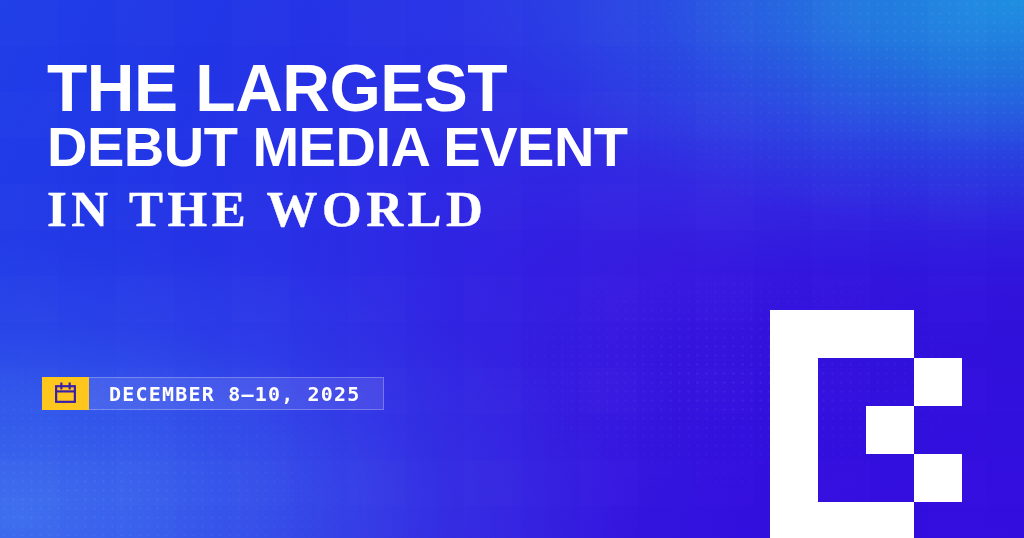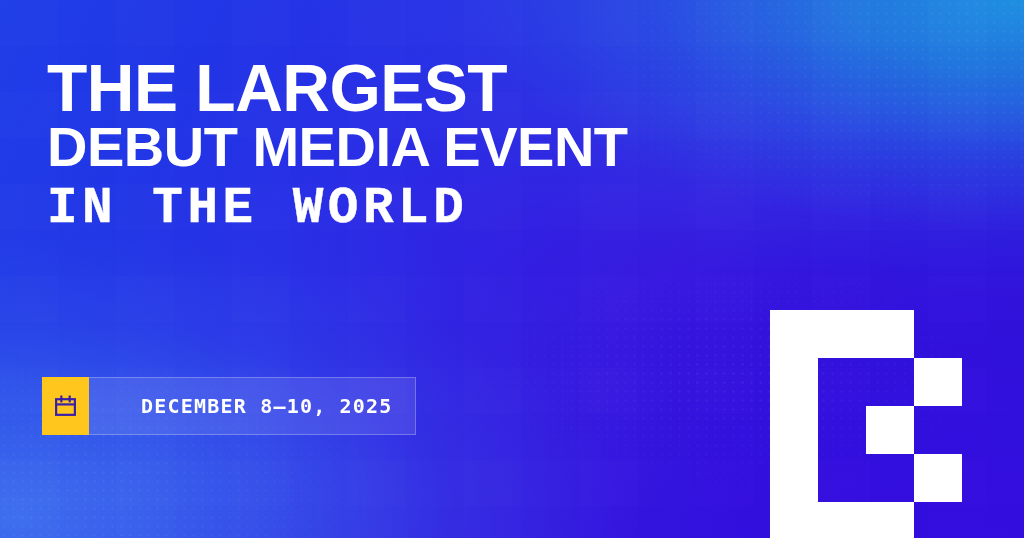--- a/index.html
+++ b/index.html
@@ -113,47 +113,46 @@
   .hl-line {
     color: #ffffff;
     font-weight: bold;
     letter-spacing: -0.5px;
     white-space: nowrap;
     line-height: 0.95;
   }
   .hl-1 { font-size: 66px; }
   .hl-2 { font-size: 56px; margin-top: 0; }
   .hl-3 {
-    font-family: Liberation Mono, monospace;
+    font-family: Liberation Serif, serif;
     font-size: 51px;
     font-weight: bold;
     letter-spacing: 4.5px;
     margin-top: 12px;
     -webkit-text-stroke: 0.4px #ffffff;
   }
 
   
   .badges {
     position: absolute;
     left: 42px;
     top: 377px;
     z-index: 6;
     display: flex;
     flex-direction: column;
     gap: 9px;
   }
   .badge {
     display: flex;
     align-items: stretch;
-    height: 58px;
+    height: 33px;
     width: max-content;
     background: rgba(255,255,255,0.10);
     border: 1px solid rgba(255,255,255,0.26);
     box-sizing: border-box;
-    gap: 32px;
   }
   .badge-icon {
     width: 47px;
     min-width: 47px;
     display: flex;
     align-items: center;
     justify-content: center;
     margin: -1px 0 -1px -1px;
   }
   .badge-icon.cal  { background: #FFC61E; }

